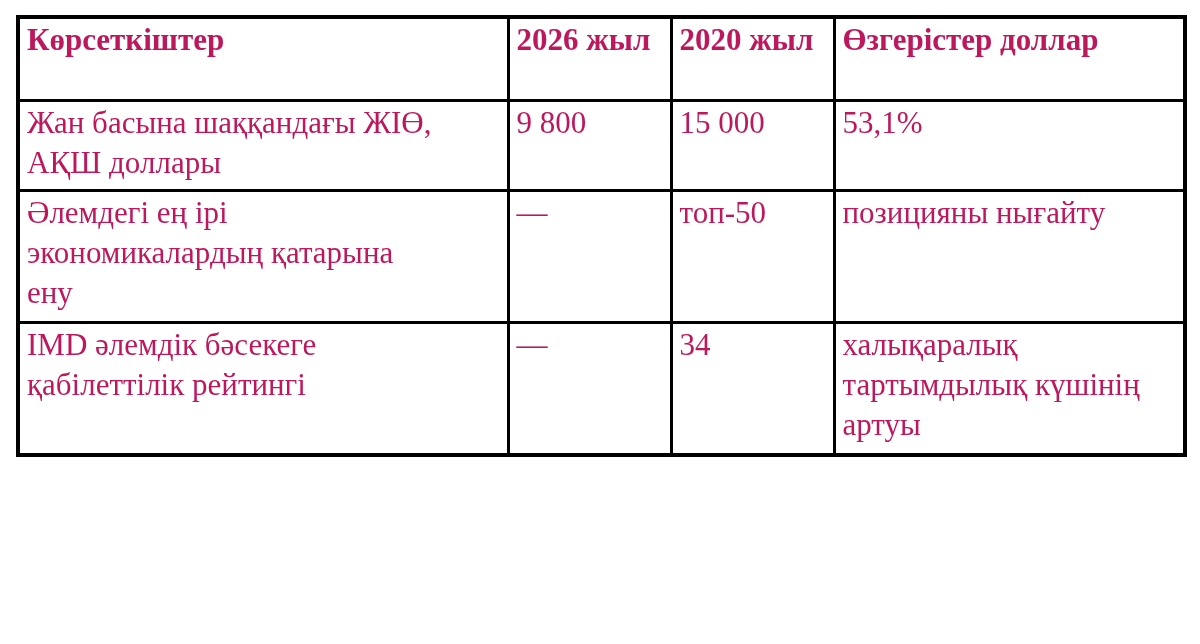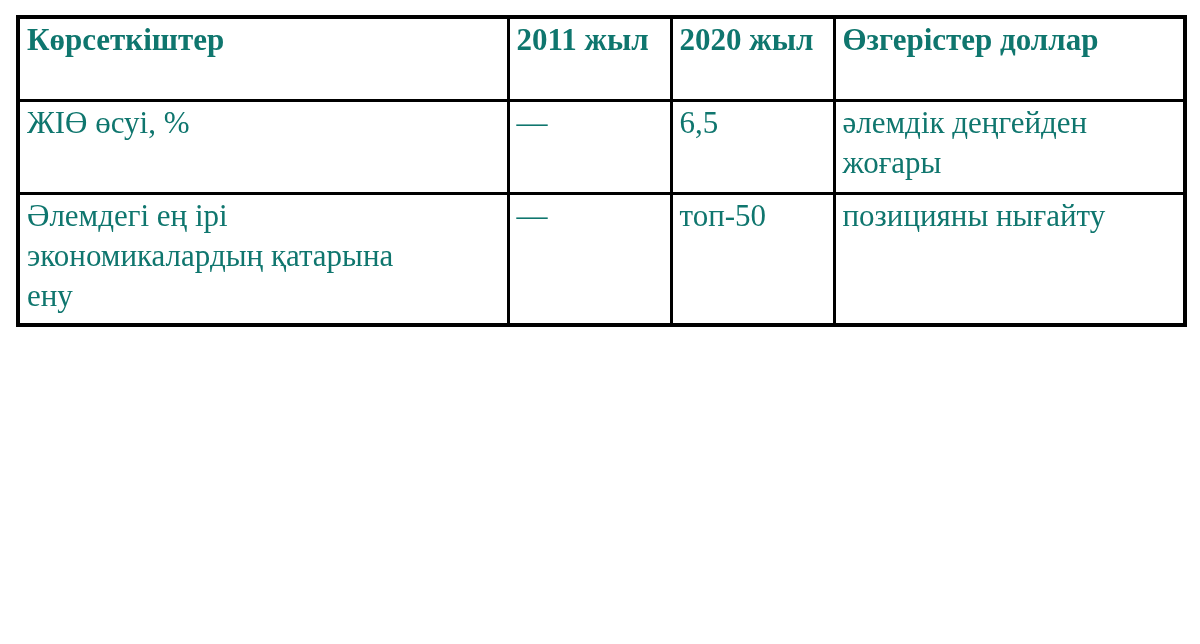--- a/index.html
+++ b/index.html
@@ -34,21 +34,21 @@
   col.c4 { width: 351px; }
   .tbl th, .tbl td {
     border: 3px solid #000000;
     vertical-align: top;
     text-align: left;
     padding: 1px 8px 1px 7px;
     font-size: 31px;
     line-height: 40px;
     white-space: pre-line;
     overflow: hidden;
-    color: #0f766e;
+    color: #be185d;
   }
   .tbl th {
     font-weight: bold;
   }
   tr.rh  { height: 83px; }
   tr.r1  { height: 87px; }
   tr.r2  { height: 90px; }
   tr.r3  { height: 93px; }
   tr.r4  { height: 132px; }
   tr.r5  { height: 133px; }
@@ -60,36 +60,45 @@
   <table class="tbl">
     <colgroup>
       <col class="c1">
       <col class="c2">
       <col class="c3">
       <col class="c4">
     </colgroup>
     <thead>
       <tr class="rh">
         <th>Көрсеткіштер</th>
-        <th>2011 жыл</th>
+        <th>2026 жыл</th>
         <th>2020 жыл</th>
         <th>Өзгерістер доллар</th>
       </tr>
     </thead>
     <tbody>
-      <tr class="r3">
-        <td>ЖІӨ өсуі, %</td>
-        <td>—</td>
-        <td>6,5</td>
-        <td>әлемдік деңгейден
-жоғары</td>
+      <tr class="r2">
+        <td>Жан басына шаққандағы ЖІӨ,
+АҚШ доллары</td>
+        <td>9 800</td>
+        <td>15 000</td>
+        <td>53,1%</td>
       </tr>
       <tr class="r4">
         <td>Әлемдегі ең ірі
 экономикалардың қатарына
 ену</td>
         <td>—</td>
         <td>топ-50</td>
         <td>позицияны нығайту</td>
       </tr>
+      <tr class="r5">
+        <td>IMD әлемдік бәсекеге
+қабілеттілік рейтингі</td>
+        <td>—</td>
+        <td>34</td>
+        <td>халықаралық
+тартымдылық күшінің
+артуы</td>
+      </tr>
     </tbody>
   </table>
 </div>
 
 </body></html>

